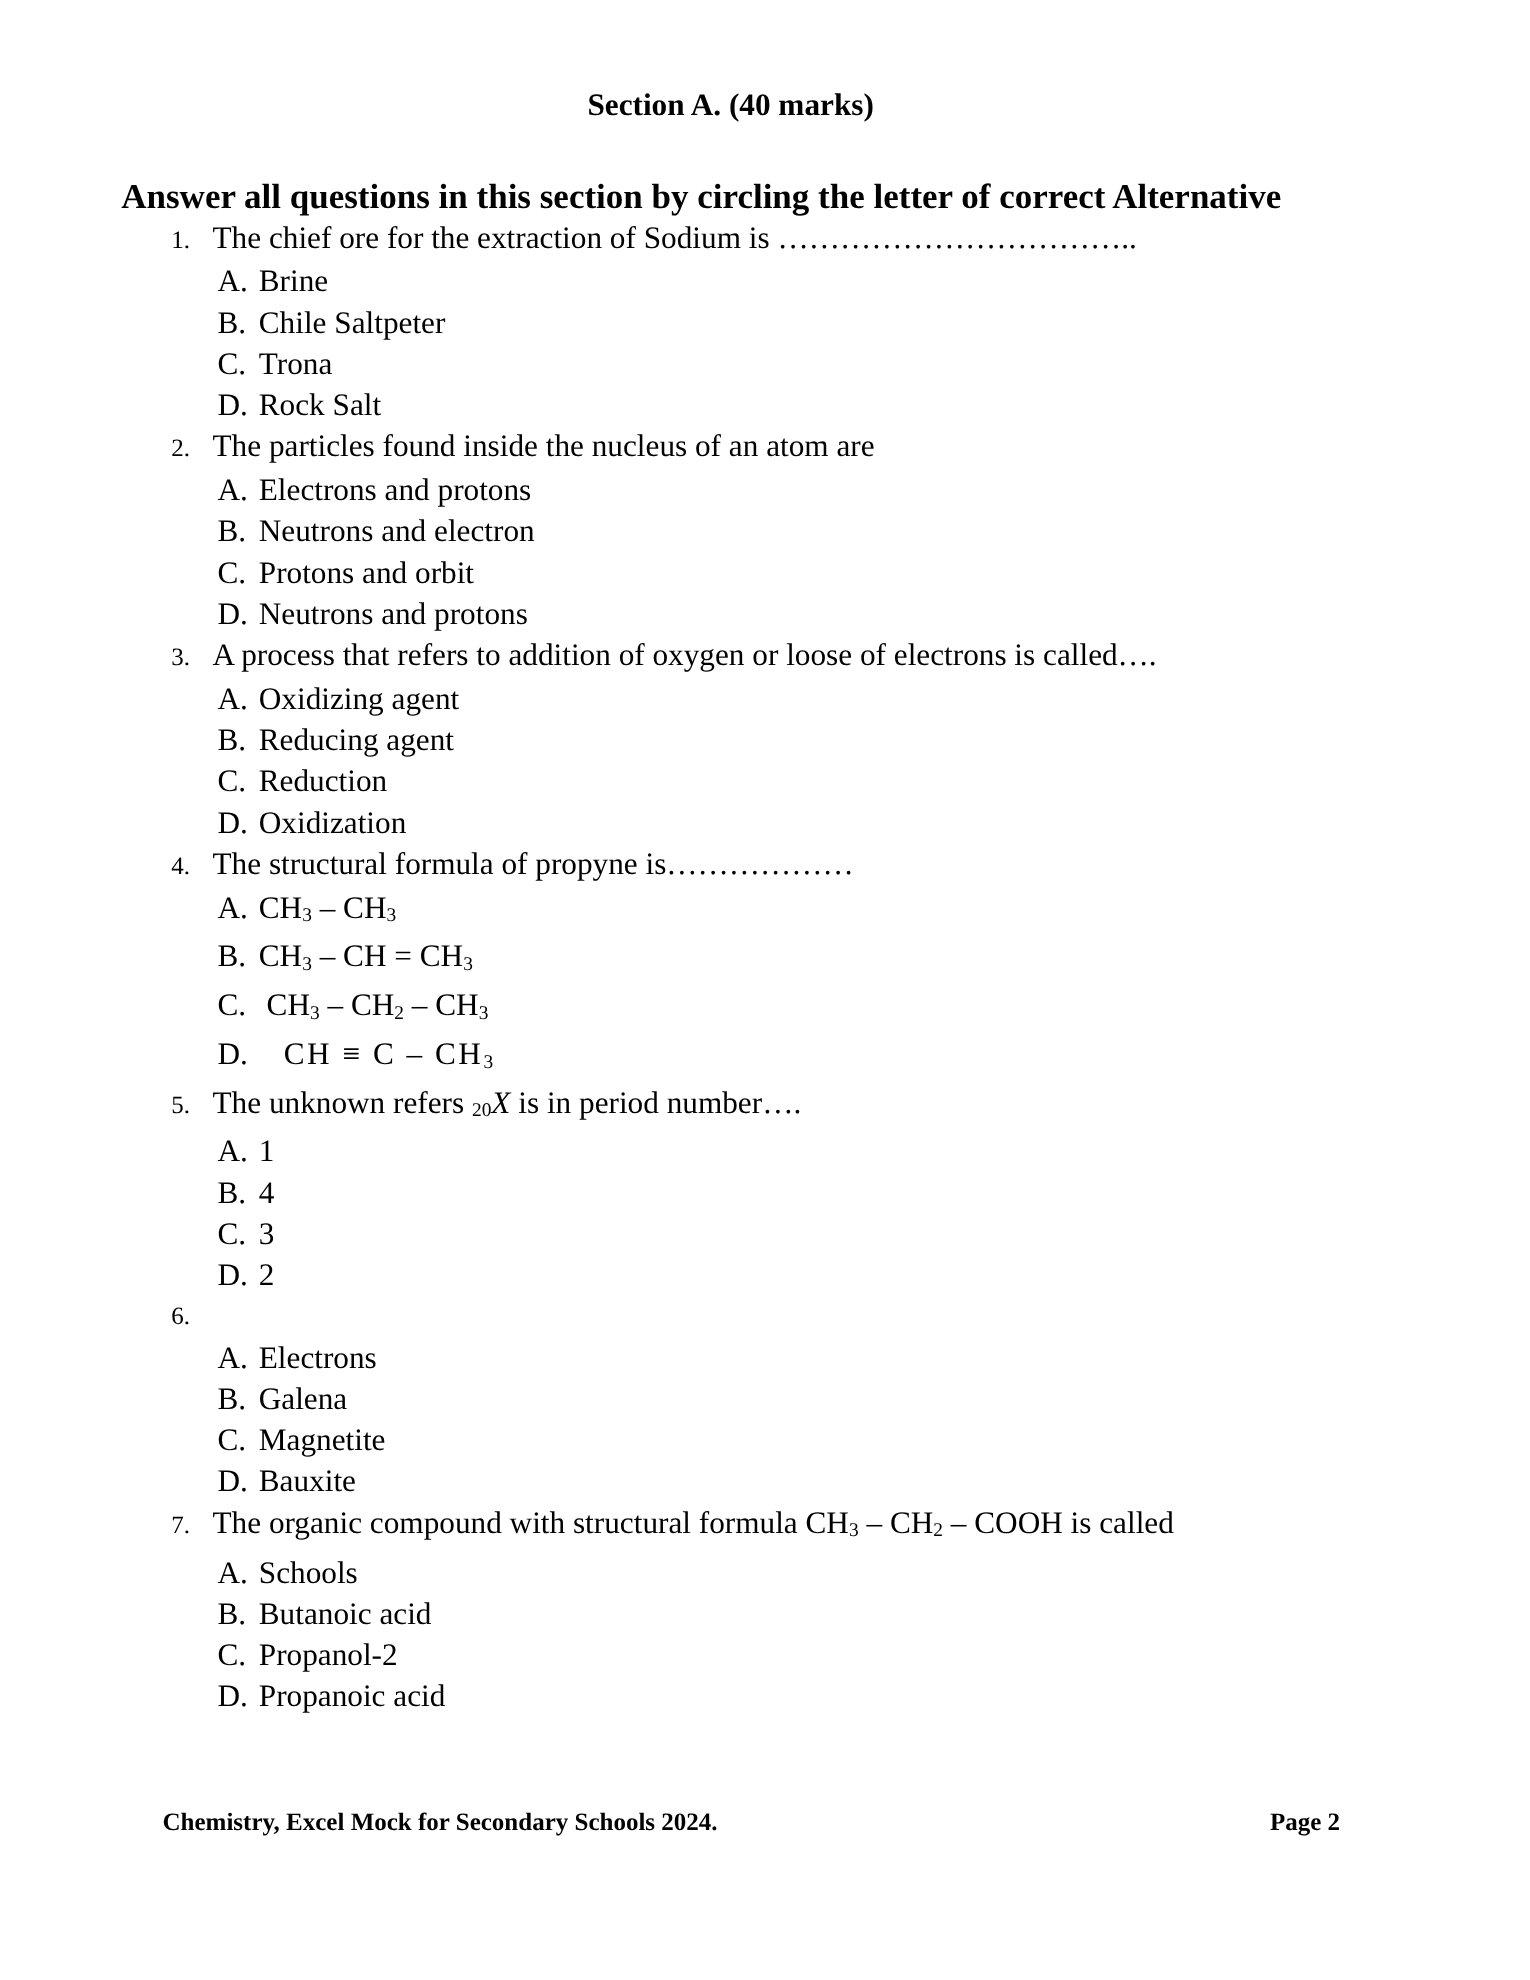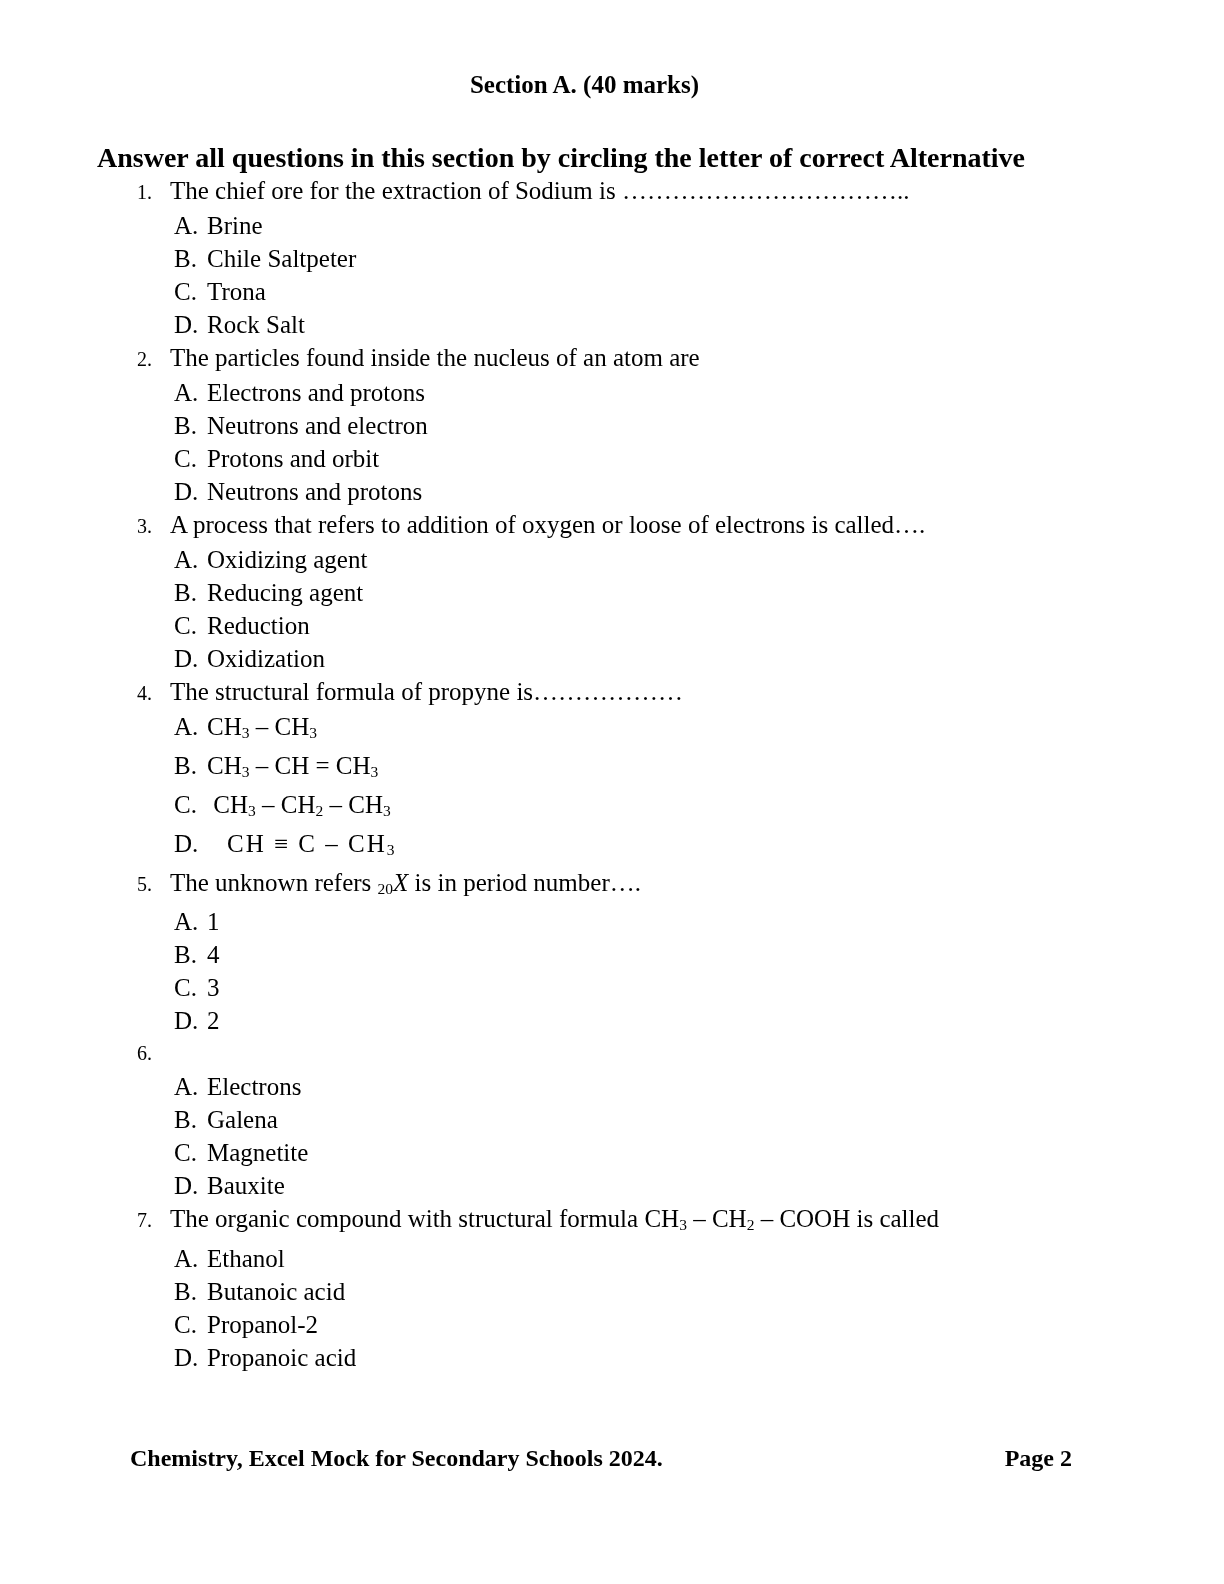--- a/index.html
+++ b/index.html
@@ -65,21 +65,21 @@
   }
   .seg-i { font-style: italic; }
   .math { letter-spacing: 2px; margin-left: 20px; }
   .footer {
     position: absolute;
     top: 1444px;
     left: 130px;
     right: 152px;
     display: flex;
     justify-content: space-between;
-    font-size: 24px;
+    font-size: 20px;
     font-weight: 700;
     line-height: 28px;
   }
 </style>
 </head>
 <body>
 
 <div class="page">
   <div class="content">
     <h1 class="title">Section A. (40 marks)</h1>
@@ -216,21 +216,21 @@
             <span class="opt-text"><span class="seg-t">Bauxite</span></span>
           </div>
         </li>
         <li class="question">
           <div class="line q-line">
             <span class="q-num">7.</span>
             <span class="q-text"><span class="seg-t">The organic compound with structural formula CH</span><span class="seg-sub">3</span><span class="seg-t"> – CH</span><span class="seg-sub">2</span><span class="seg-t"> – COOH is called</span></span>
           </div>
           <div class="line opt-line">
             <span class="opt-letter">A.</span>
-            <span class="opt-text"><span class="seg-t">Ethanol</span></span>
+            <span class="opt-text"><span class="seg-t">Schools</span></span>
           </div>
           <div class="line opt-line">
             <span class="opt-letter">B.</span>
             <span class="opt-text"><span class="seg-t">Butanoic acid</span></span>
           </div>
           <div class="line opt-line">
             <span class="opt-letter">C.</span>
             <span class="opt-text"><span class="seg-t">Propanol-2</span></span>
           </div>
           <div class="line opt-line">

